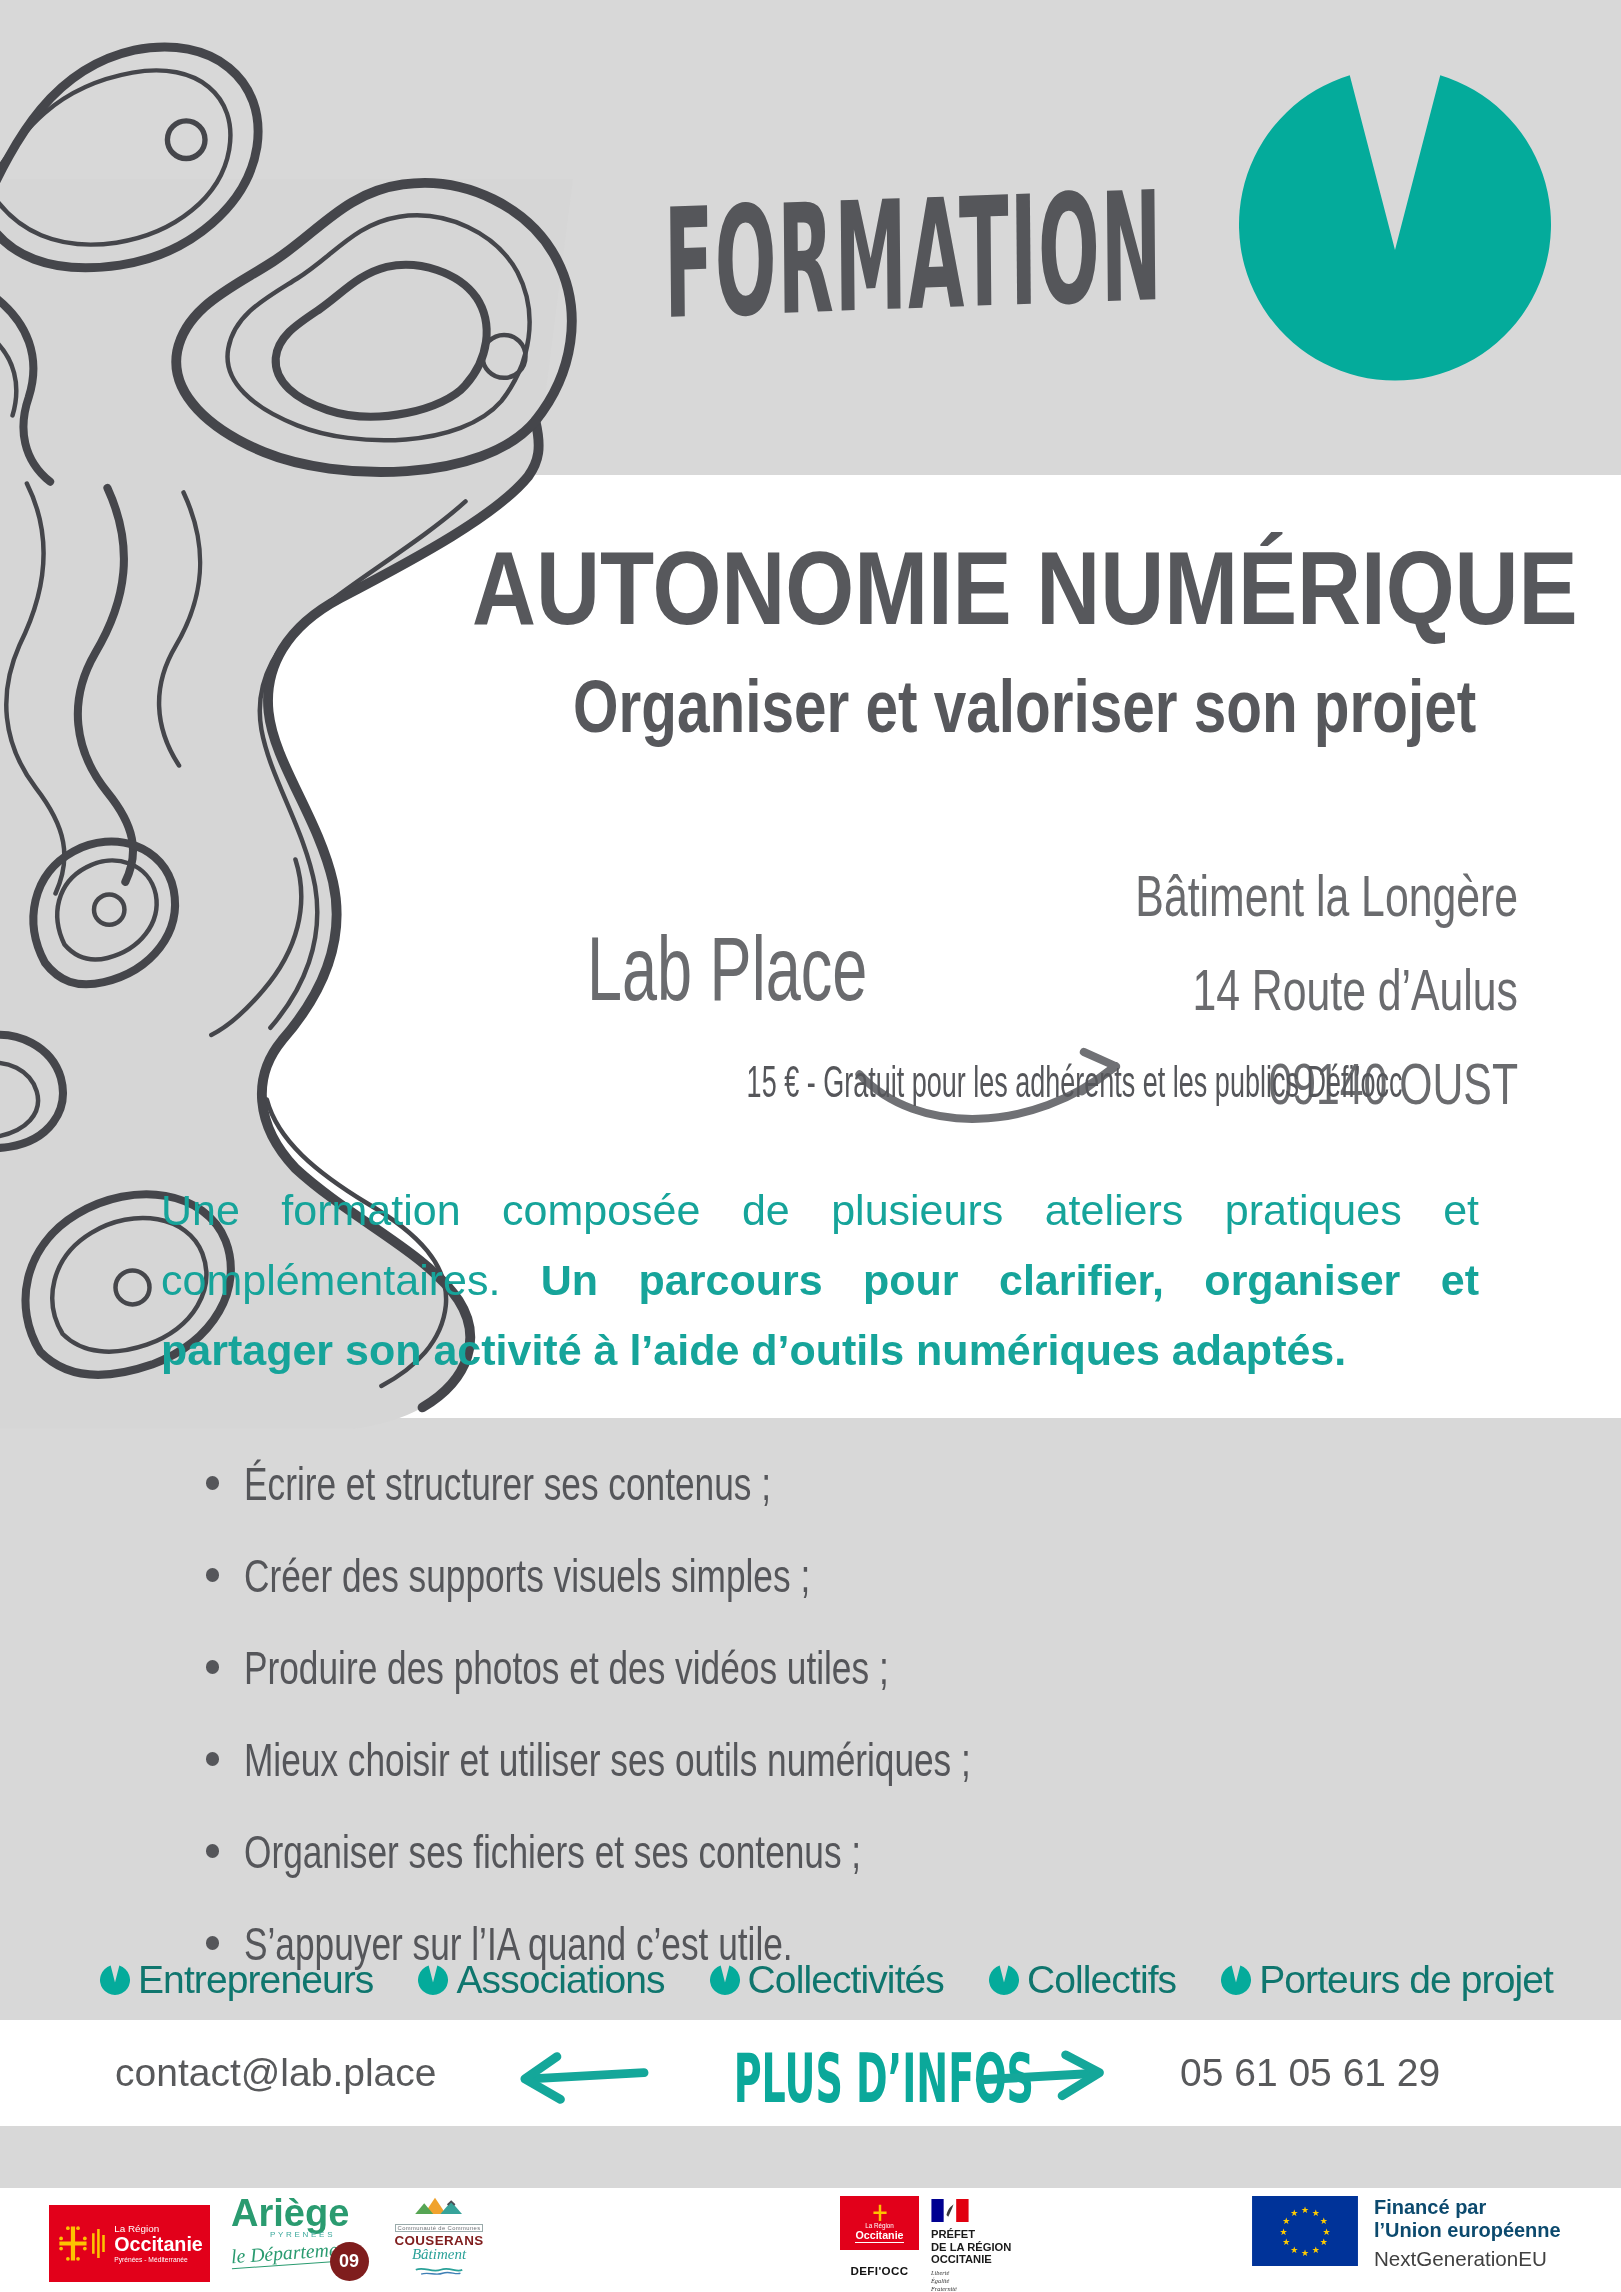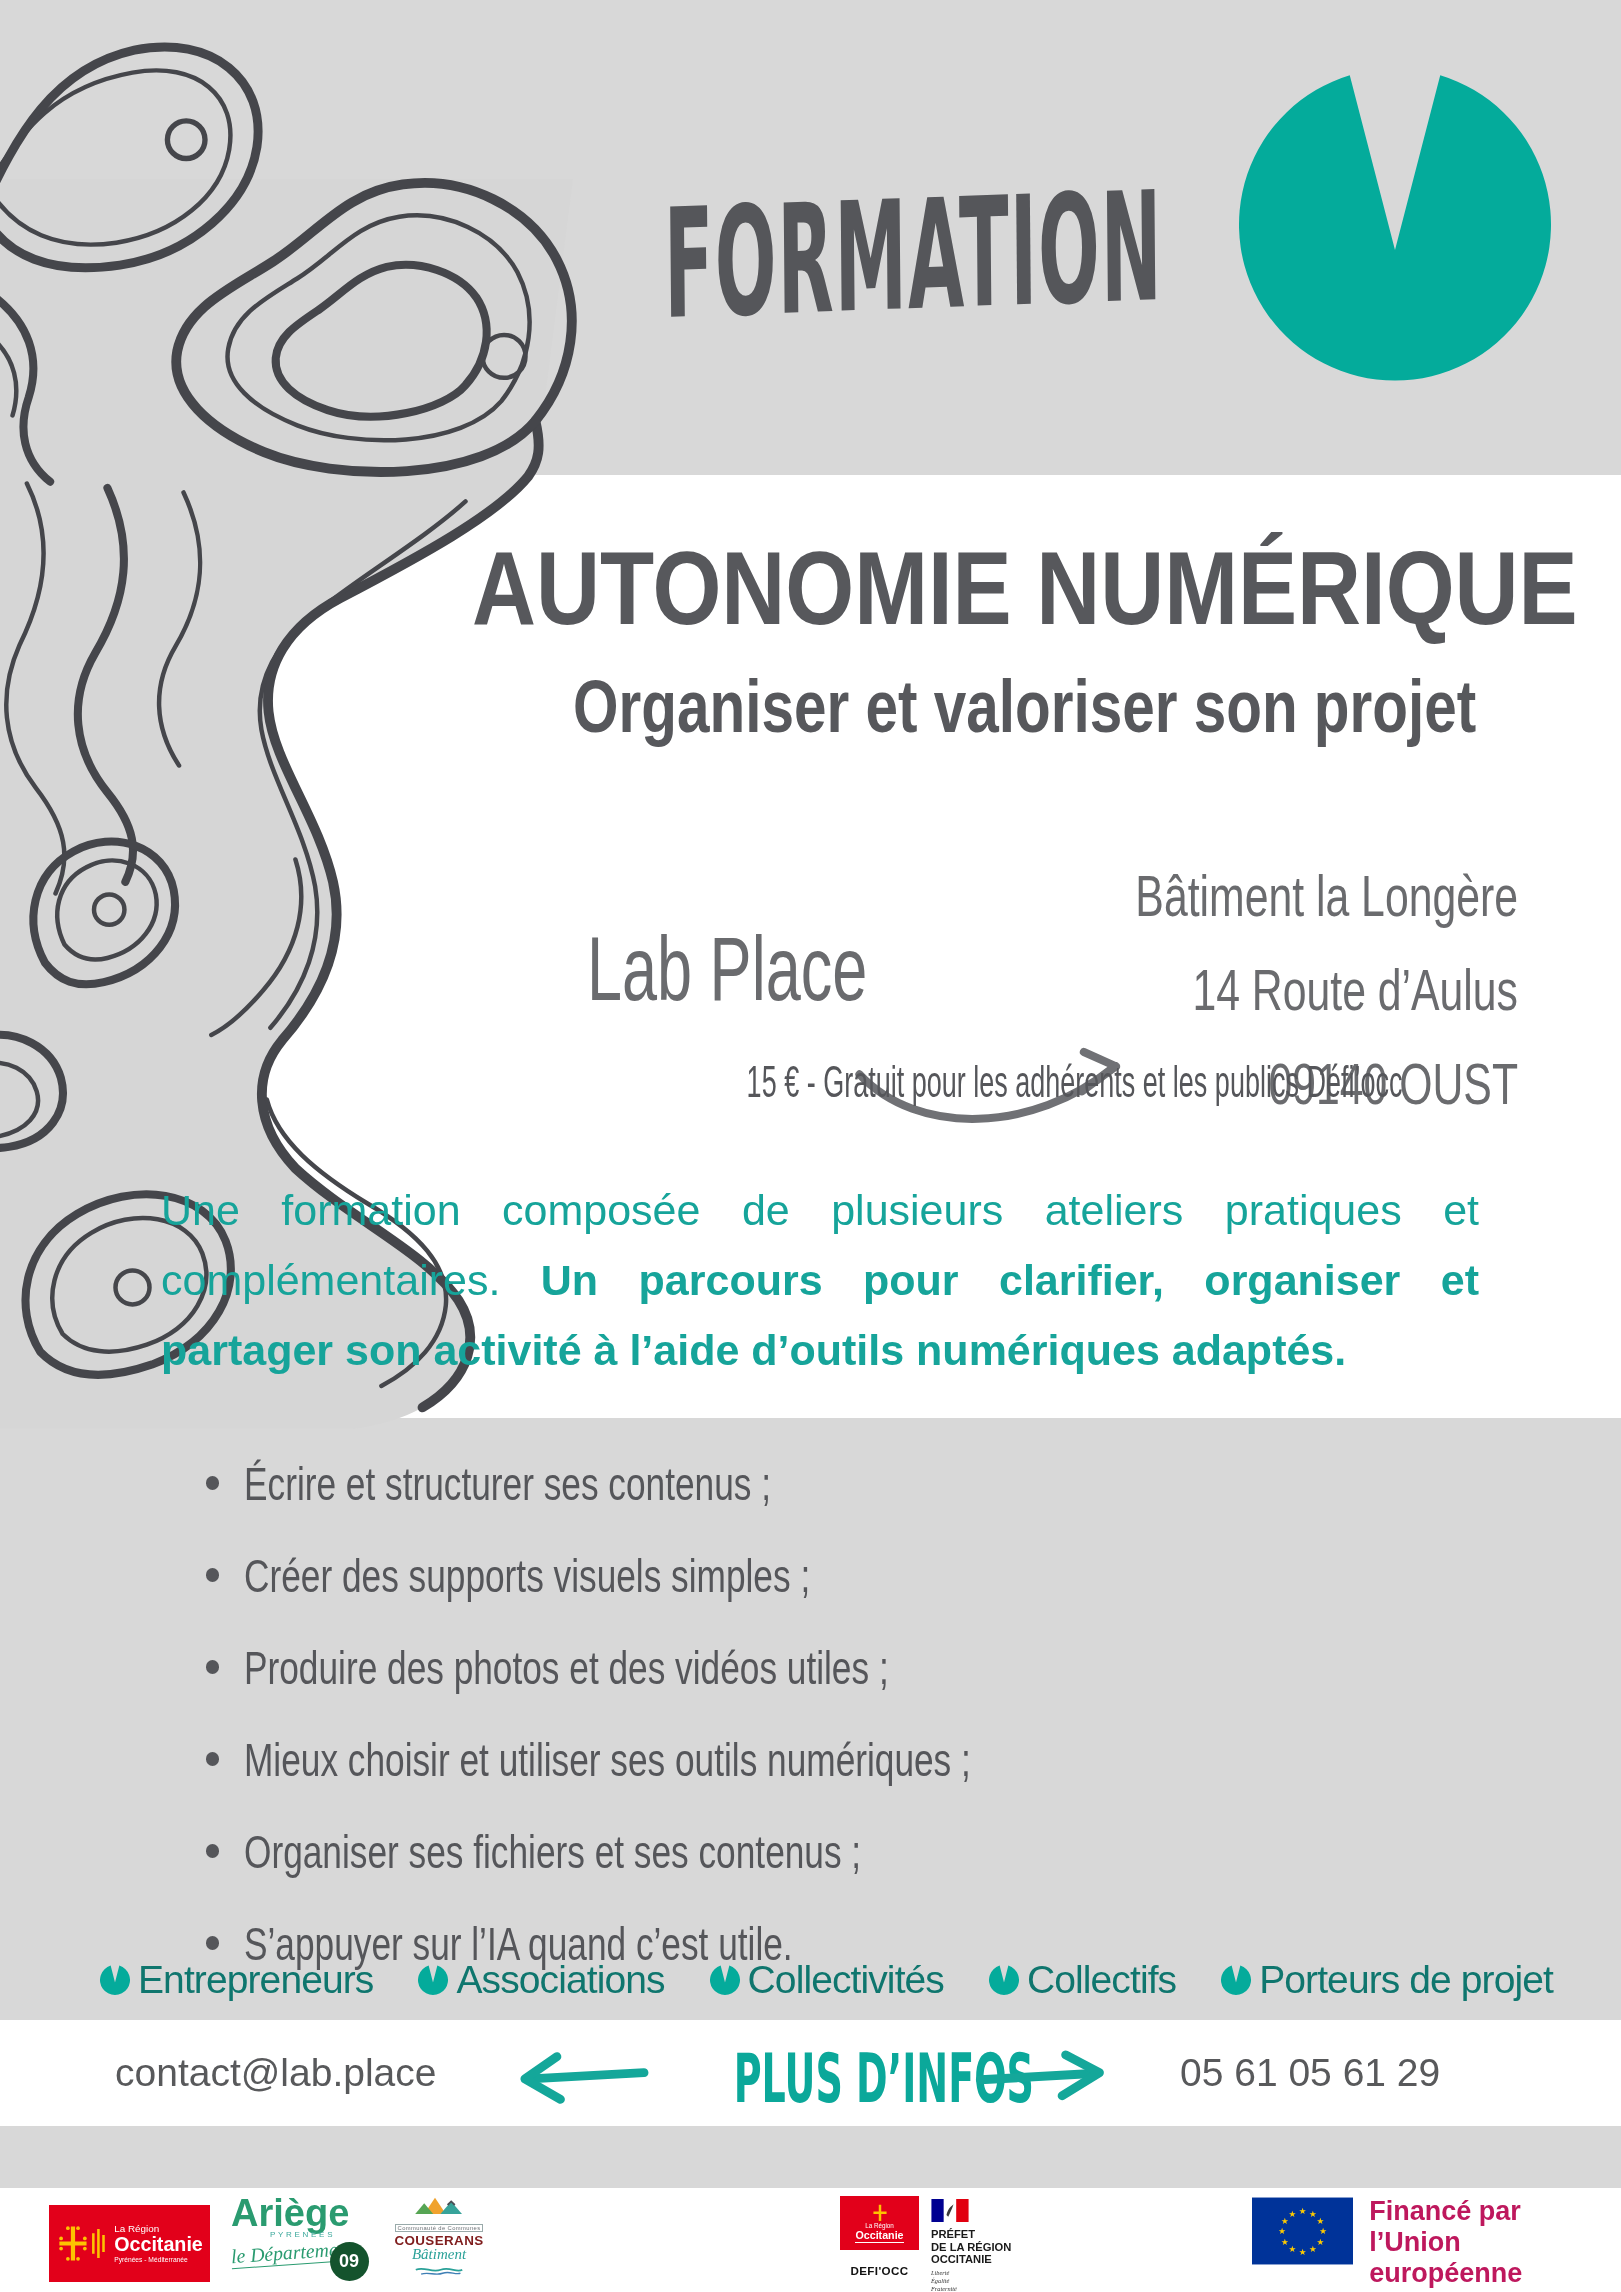--- a/index.html
+++ b/index.html
@@ -67,42 +67,42 @@
   .arrow-svg{z-index:3;}
   
   .logo{z-index:3;}
   .logo-occitanie{left:49px;top:2205px;width:161px;height:77px;background:#e2001a;display:flex;align-items:center;padding:0 7.2px;box-sizing:border-box;gap:5.4px;}
   .occ-txt{color:#fff;line-height:1.05;}
   .occ-l1{font-size:9.9px;} .occ-l2{font-size:19.7px;font-weight:bold;} .occ-l3{font-size:6.7px;margin-top:1.8px;}
   .logo-ariege{left:231px;top:2196px;width:143px;height:90px;}
   .ariege-name{font-size:38px;font-weight:bold;color:#2a9b70;line-height:.9;}
   .ariege-sub{font-size:8px;letter-spacing:2.7px;color:#3aa89b;margin-left:39px;}
   .ariege-script{font-family:"Liberation Serif",serif;font-style:italic;font-size:19.7px;color:#2a9b70;border-bottom:1.8px solid #2a9b70;display:inline-block;transform:rotate(-4deg);margin-top:1.8px;}
-  .ariege-circle{position:absolute;right:5.4px;bottom:5.4px;width:39px;height:39px;border-radius:50%;background:#14532d;color:#fff;font-weight:bold;font-size:18px;display:flex;align-items:center;justify-content:center;}
+  .ariege-circle{position:absolute;right:5.4px;bottom:5.4px;width:39px;height:39px;border-radius:50%;background:#7f1d1d;color:#fff;font-weight:bold;font-size:18px;display:flex;align-items:center;justify-content:center;}
   .logo-couserans{left:383px;top:2196px;width:112px;height:90px;text-align:center;}
   .cous-top{font-size:5.8px;color:#6b7075;letter-spacing:0.4px;border:0.9px solid #9aa;display:inline-block;padding:0 1.8px;}
   .cous-name{font-size:13.4px;font-weight:bold;color:#7f1d1d;letter-spacing:0.4px;}
   .cous-script{font-family:"Liberation Serif",serif;font-style:italic;font-size:15px;color:#2aa198;margin-top:-1.8px;}
   .logo-defiocc{left:840px;top:2196px;width:79px;text-align:center;}
   .defi-box{width:79px;height:54px;background:#e2001a;display:flex;flex-direction:column;align-items:center;justify-content:center;color:#fff;line-height:1.05;}
   .defi-l1{font-size:6.3px;} .defi-l2{font-size:10.7px;font-weight:bold;border-bottom:0.9px solid #fff;padding-bottom:0.9px;}
   .defi-name{font-size:11.6px;font-weight:bold;color:#111;margin-top:14px;letter-spacing:0.4px;}
   .logo-prefet{left:931px;top:2199px;width:99px;}
   .prefet-txt{font-size:11.2px;font-weight:bold;color:#1a1a1a;line-height:1.15;margin-top:2.7px;}
   .prefet-motto{font-family:"Liberation Serif",serif;font-style:italic;font-size:6.3px;color:#333;line-height:1.3;margin-top:2.7px;}
   .logo-anct{left:1023px;top:2205px;width:233px;height:73px;display:flex;gap:12.5px;align-items:flex-start;}
   .anct-mark{position:relative;width:70px;height:72px;flex-shrink:0;}
   .anct-an{position:absolute;left:14.3px;top:-3.6px;font-size:30px;font-weight:900;color:#2c3f96;}
   .anct-ct{position:absolute;left:19.7px;top:27px;font-size:30px;font-weight:900;color:#2c3f96;}
   .anct-q1{position:absolute;left:1.8px;top:1.8px;width:9px;height:9px;border-left:3.6px solid #18a79b;border-top:3.6px solid #18a79b;}
   .anct-q2{position:absolute;right:5.4px;top:-1.8px;font-size:23px;font-weight:900;color:#2c3f96;}
   .anct-q3{position:absolute;right:1.8px;bottom:3.6px;width:9px;height:9px;border-right:3.6px solid #f4c400;border-bottom:3.6px solid #f4c400;}
   .anct-text{font-size:12px;color:#5d5fa8;letter-spacing:1.3px;line-height:1.55;margin-top:7.2px;}
   .logo-eu{left:1252px;top:2196px;width:358px;display:flex;gap:16px;align-items:flex-start;}
-  .eu-l12{font-size:27px;font-weight:bold;color:#be185d;line-height:1.15;}
+  .eu-l12{font-size:20px;font-weight:bold;color:#0c4a6e;line-height:1.15;}
   .eu-l3{font-size:20.6px;color:#404040;margin-top:5.4px;}
 </style>
 </head>
 <body>
 
 <div id="poster">
 
   <div class="abs band-top"></div>
   <div class="abs band-list"></div>
   <div class="abs band-strip"></div>

